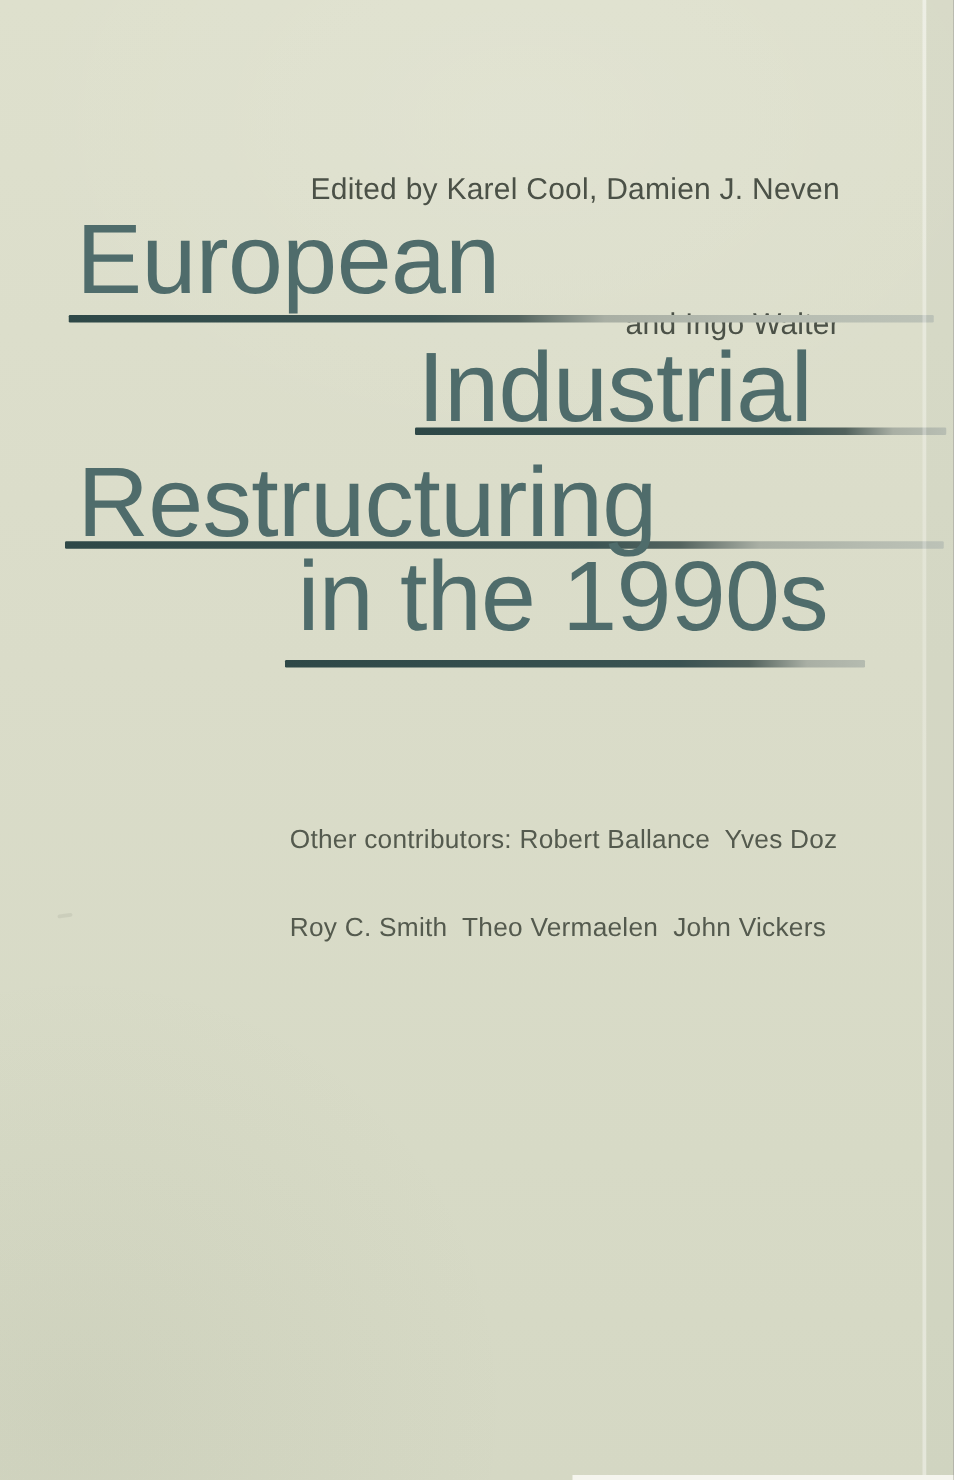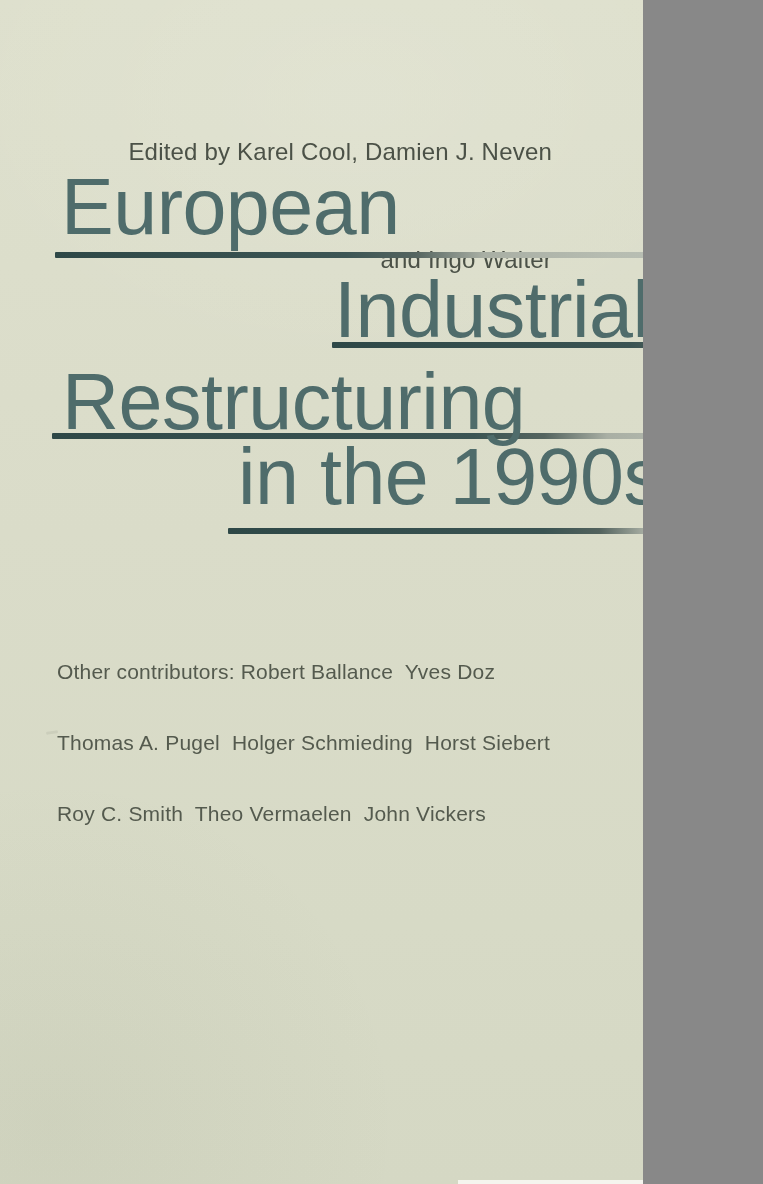--- a/index.html
+++ b/index.html
@@ -1,18 +1,18 @@
 <!DOCTYPE html>
 <html><head>
 <meta charset="utf-8">
 <style>
   html,body{margin:0;padding:0;background:#888;}
   .cover{
     position:relative;
-    width:643px;height:1184px;
+    width:763px;height:1184px;
     overflow:hidden;
     background:
       radial-gradient(ellipse 600px 400px at 55% 8%, rgba(255,255,255,0.10), rgba(255,255,255,0) 70%),
       radial-gradient(ellipse 500px 500px at 8% 95%, rgba(90,100,70,0.06), rgba(90,100,70,0) 70%),
       linear-gradient(180deg,#dee0cd 0%,#dadcc9 45%,#d7dac6 78%,#d5d8c4 100%);
     font-family:"Liberation Sans", sans-serif;
   }
   
   .edited-by{
     position:absolute;top:62px;right:91px;
@@ -93,21 +93,20 @@
   <div class="rule r3"></div>
   <div class="rule r4"></div>
 
   <div class="title-line t1">European</div>
   <div class="title-line t2">Industrial</div>
   <div class="title-line t3">Restructuring</div>
   <div class="title-line t4">in the 1990s</div>
 
   <div class="contributors">
     <div>Other contributors: Robert Ballance  Yves Doz</div>
-    <div>Thomas A. Pugel  Holger Schmieding  Horst Siebert</div>
     <div>Roy C. Smith  Theo Vermaelen  John Vickers</div>
   </div>
 
   <div class="smudge"></div>
   <div class="fold-line"></div>
   <div class="bottom-sliver"></div>
 
 </div>
 
 </body></html>

